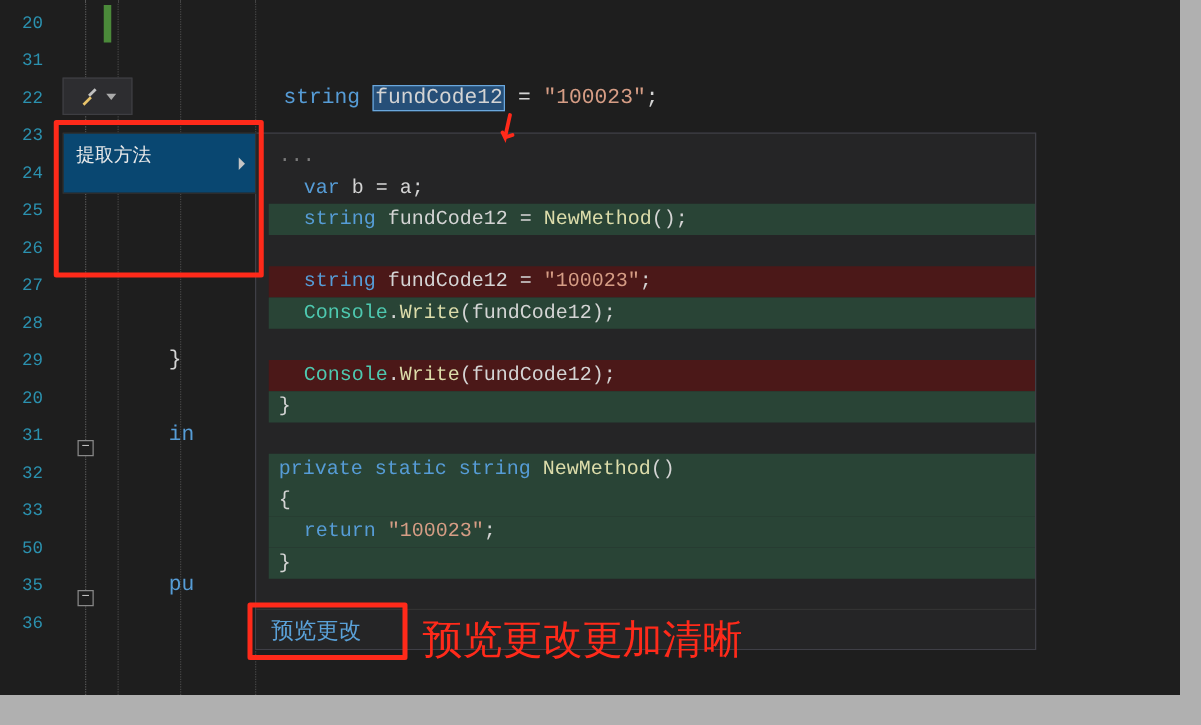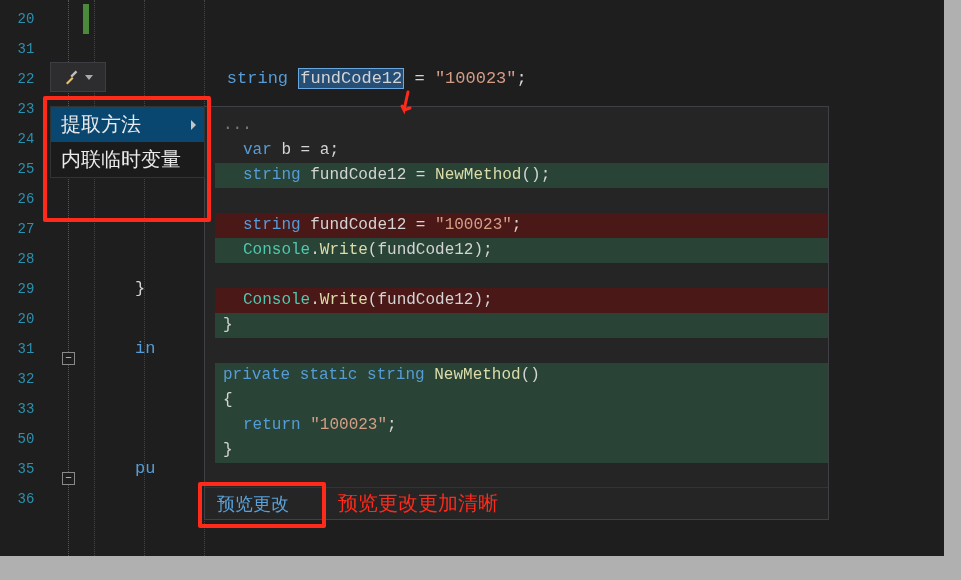--- a/index.html
+++ b/index.html
@@ -116,26 +116,26 @@
   .menu {
     position: absolute;
     left: 50px;
     top: 106px;
     width: 155px;
     background: #1b1b1c;
     border: 1px solid #333;
     z-index: 5;
   }
   .menu-item {
-    height: 35px;
+    height: 47px;
     line-height: 35px;
     padding: 0 10px;
     color: #eaeaea;
     font-family: "Microsoft YaHei", SimSun, sans-serif;
-    font-size: 20px;
+    font-size: 15px;
     cursor: pointer;
     position: relative;
   }
   .menu-item.selected {
     background: #094771;
   }
   .submenu-arrow {
     position: absolute;
     right: 8px;
     top: 50%;
@@ -200,21 +200,21 @@
     position: absolute;
     border: 4px solid #ff2a1a;
     pointer-events: none;
     z-index: 10;
     border-radius: 2px;
   }
   .redtext {
     position: absolute;
     color: #ff2a1a;
     font-family: "Microsoft YaHei", SimSun, sans-serif;
-    font-size: 20px;
+    font-size: 32px;
     font-weight: 500;
     z-index: 10;
     pointer-events: none;
   }
   .redarrow {
     position: absolute;
     z-index: 10;
     pointer-events: none;
   }
   
@@ -289,23 +289,20 @@
     <path d="M4 20 L12 12 L14 14 L6 22 Z" fill="#e8c36a"></path>
     <rect x="13" y="3" width="3" height="10" transform="rotate(45 14.5 8)" fill="#c0c0c0"></rect>
   </svg>
   <span class="action-arrow"></span>
 </div>
 
 <div class="menu">
   <div class="menu-item selected">
     <span>提取方法</span>
     <span class="submenu-arrow"></span>
-  </div>
-  <div class="menu-item">
-    <span>内联临时变量</span>
   </div>
 </div>
 
 <div class="preview">
   <div class="preview-body" id="preview-body">
       <div class="pline "><span class="p-dim">...</span></div>
       <div class="pline p-indent1"><span class="p-kw">var </span><span class="p-plain">b</span><span class="p-plain"> = </span><span class="p-plain">a</span><span class="p-plain">;</span></div>
       <div class="pline add p-indent1"><span class="p-kw">string </span><span class="p-plain">fundCode12</span><span class="p-plain"> = </span><span class="p-method">NewMethod</span><span class="p-plain">();</span></div>
       <div class="pline "><span class="p-plain"> </span></div>
       <div class="pline del p-indent1"><span class="p-kw">string </span><span class="p-plain">fundCode12</span><span class="p-plain"> = </span><span class="p-str">"100023"</span><span class="p-plain">;</span></div>

